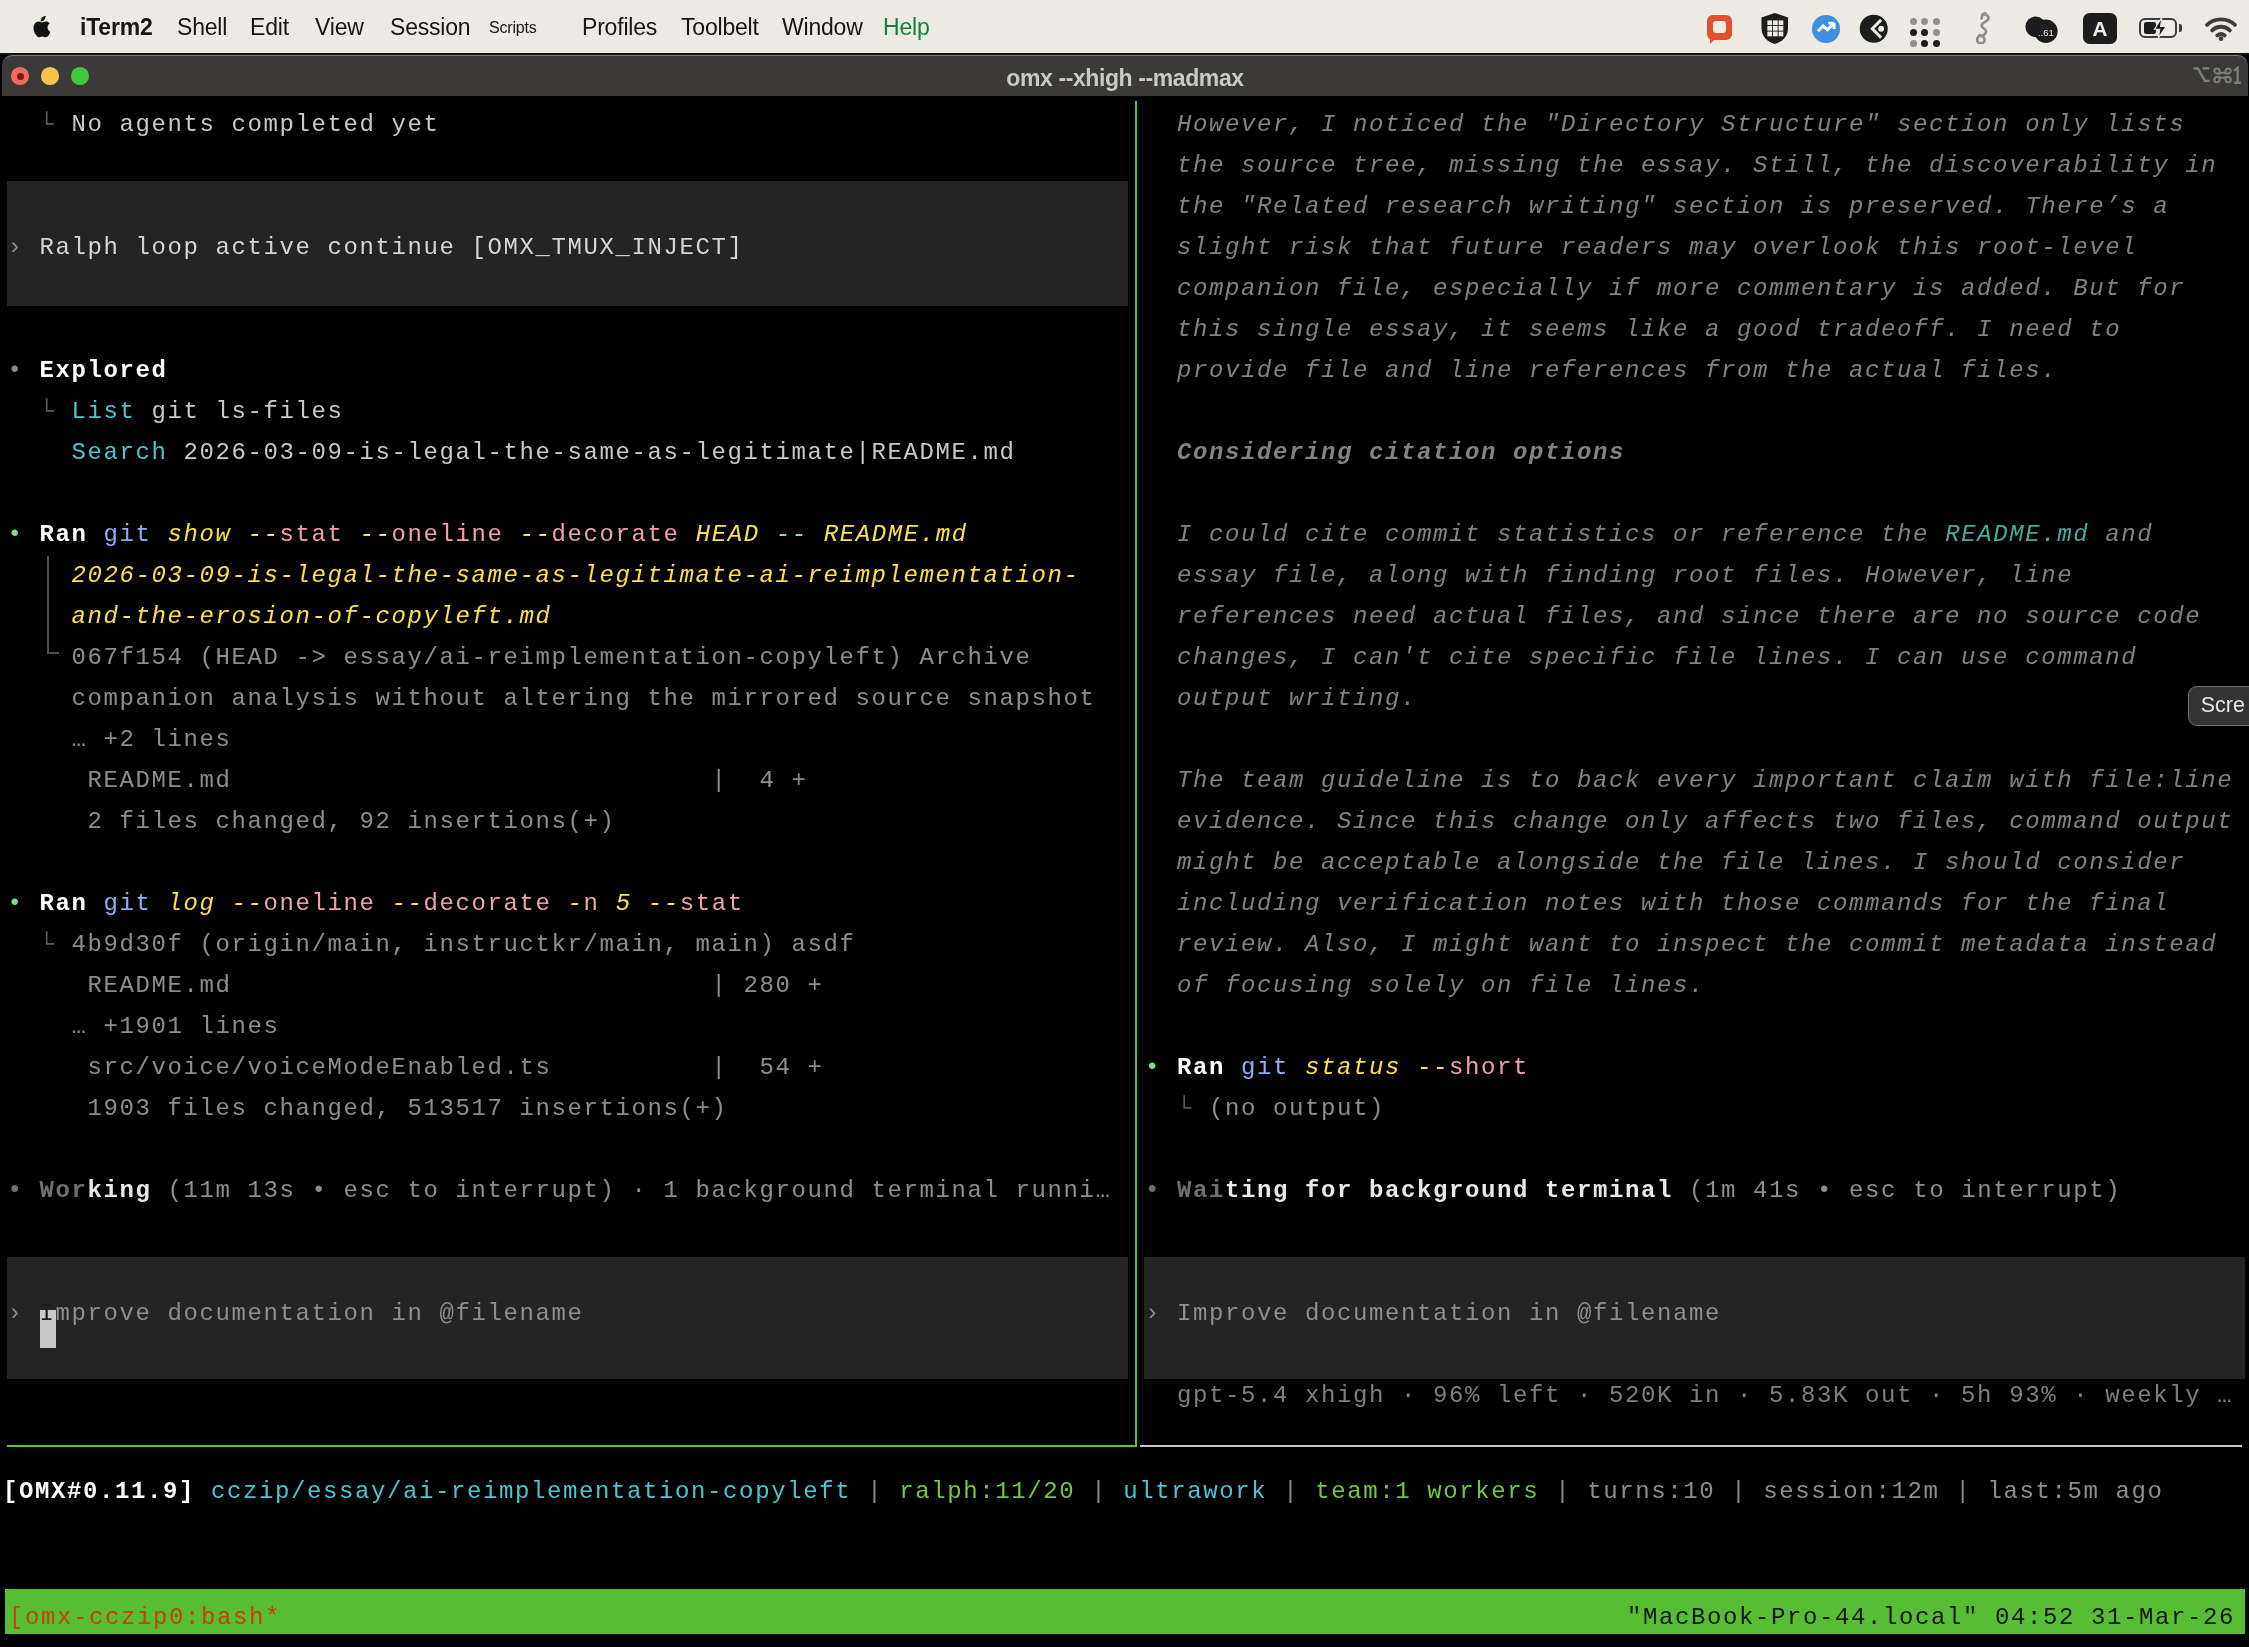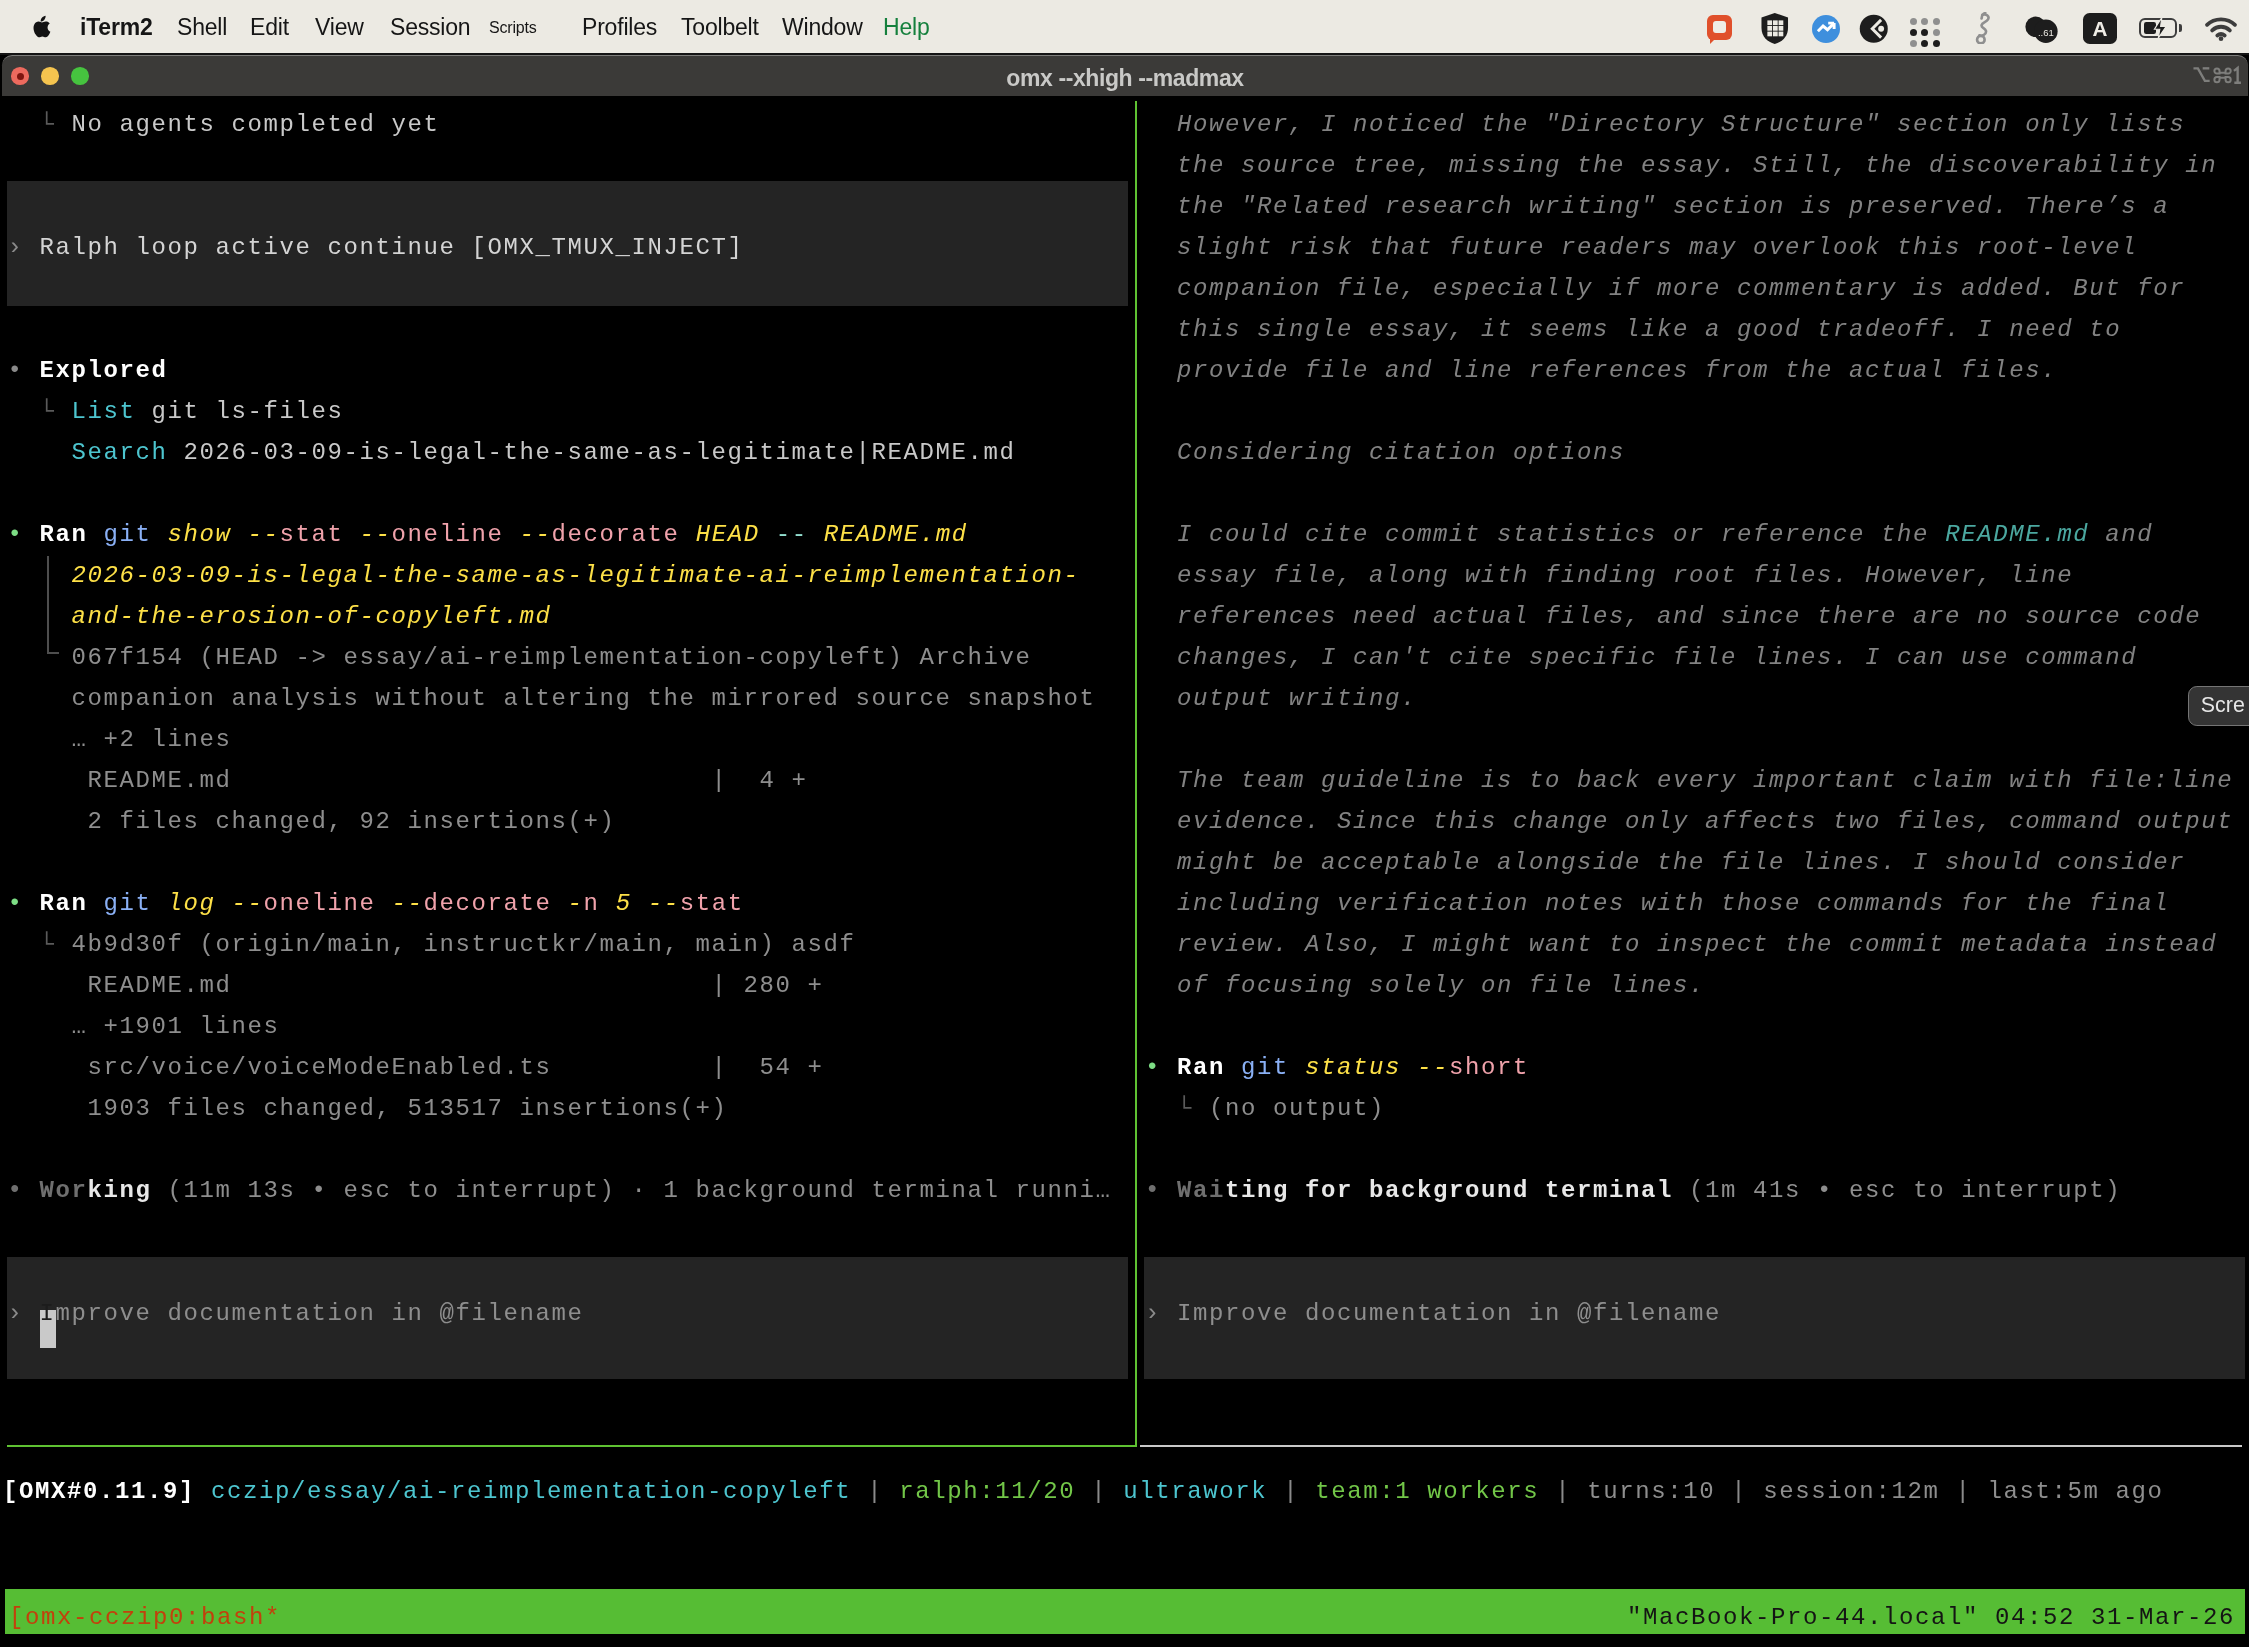--- a/index.html
+++ b/index.html
@@ -9,21 +9,21 @@
   .seam { position:absolute; left:0; top:53px; width:2250px; height:2.2px; background:#141414; }
   .titlebar { position:absolute; left:2.2px; top:55px; width:2246px; height:41px;
     background:#3b3a38; border-radius:10.3px 10.3px 0 0; border-top:1.5px solid #7d7d7b; }
   .tl { position:absolute; top:67px; width:17.7px; height:17.7px; border-radius:50%; }
   .title { position:absolute; top:67px; left:0; width:2250px; text-align:center;
     color:#c9c9c7; font-size:23px; line-height:23px; font-weight:bold; letter-spacing:-0.4px; }
   .term { position:absolute; left:0; top:97px; width:2250px; height:1551px; background:#000; }
   pre.grid { position:absolute; font-family:"Liberation Mono", monospace;
     font-size:24px; line-height:41px; letter-spacing:1.6px; color:#8e8e8e; white-space:pre; }
   .wb { color:#ffffff; font-weight:bold; }
-  .b2 { color:#a3a3a3; font-weight:normal; }
+  .b2 { color:#a3a3a3; font-weight:bold; }
   .dim { color:#5a5a5a; }
   .gy { color:#c9c9c9; } .g2 { color:#d4d4d4; }
   .cy { color:#4dc5cf; } .gr { color:#7dde85; } .gr2 { color:#72c648; }
   .bl { color:#8ab0f5; } .lv { color:#fde047;font-style:italic; } .pk { color:#f0a2ab; }
   .tg { color:#93dfd0; } .tl2 { color:#4ba8a0; } .sep { color:#8a8a8a; }
   .it { font-style:italic; color:#828282; } .iti { font-style:italic; }
   .sh1 { color:#6f6f6f; font-weight:bold; } .sh2 { color:#e8e8e8; font-weight:bold; }
   .pr { color:#8a8a8a; } .mt { color:#7f7f7f; }
   .curI { color:#1c1c1c; }
   .box { position:absolute; background:#242424; }
@@ -187,18 +187,18 @@
 <span class="it">  of focusing solely on file lines.</span>
 
 <span class="gr">• </span><span class="wb">Ran</span> <span class="bl">git</span><span class="lv"> status </span><span class="lv">--</span><span class="pk">short</span>
 <span class="dim">  └ </span>(no output)
 
 <span class="sh1">• Wai</span><span class="sh2">ting for background terminal</span> (1m 41s • esc to interrupt)
 
 
 <span class="pr">› </span>Improve documentation in @filename
 
-</pre>
+<span class="mt">  gpt-5.4 xhigh · 96% left · 520K in · 5.83K out · 5h 93% · weekly …</span></pre>
 <pre class="grid" style="left:3px; top:1471px;"><span class="wb">[OMX#0.11.9]</span> <span class="cy">cczip/essay/ai-reimplementation-copyleft</span><span class="sep"> | </span><span class="gr2">ralph:11/20</span><span class="sep"> | </span><span class="cy">ultrawork</span><span class="sep"> | </span><span class="gr2">team:1 workers</span><span class="sep"> | </span>turns:10<span class="sep"> | </span>session:12m<span class="sep"> | </span>last:5m ago</pre>
 <div style="position:absolute; left:5.2px; top:1589px; width:2240px; height:45px; background:#56bd34;"></div>
 <pre class="grid" style="left:8.9px; top:1597px; color:#c2410c;">[omx-cczip0:bash*</pre>
 <pre class="grid" style="left:1627px; top:1597px; color:#141414;">"MacBook-Pro-44.local" 04:52 31-Mar-26</pre>
 
 
 </body></html>

